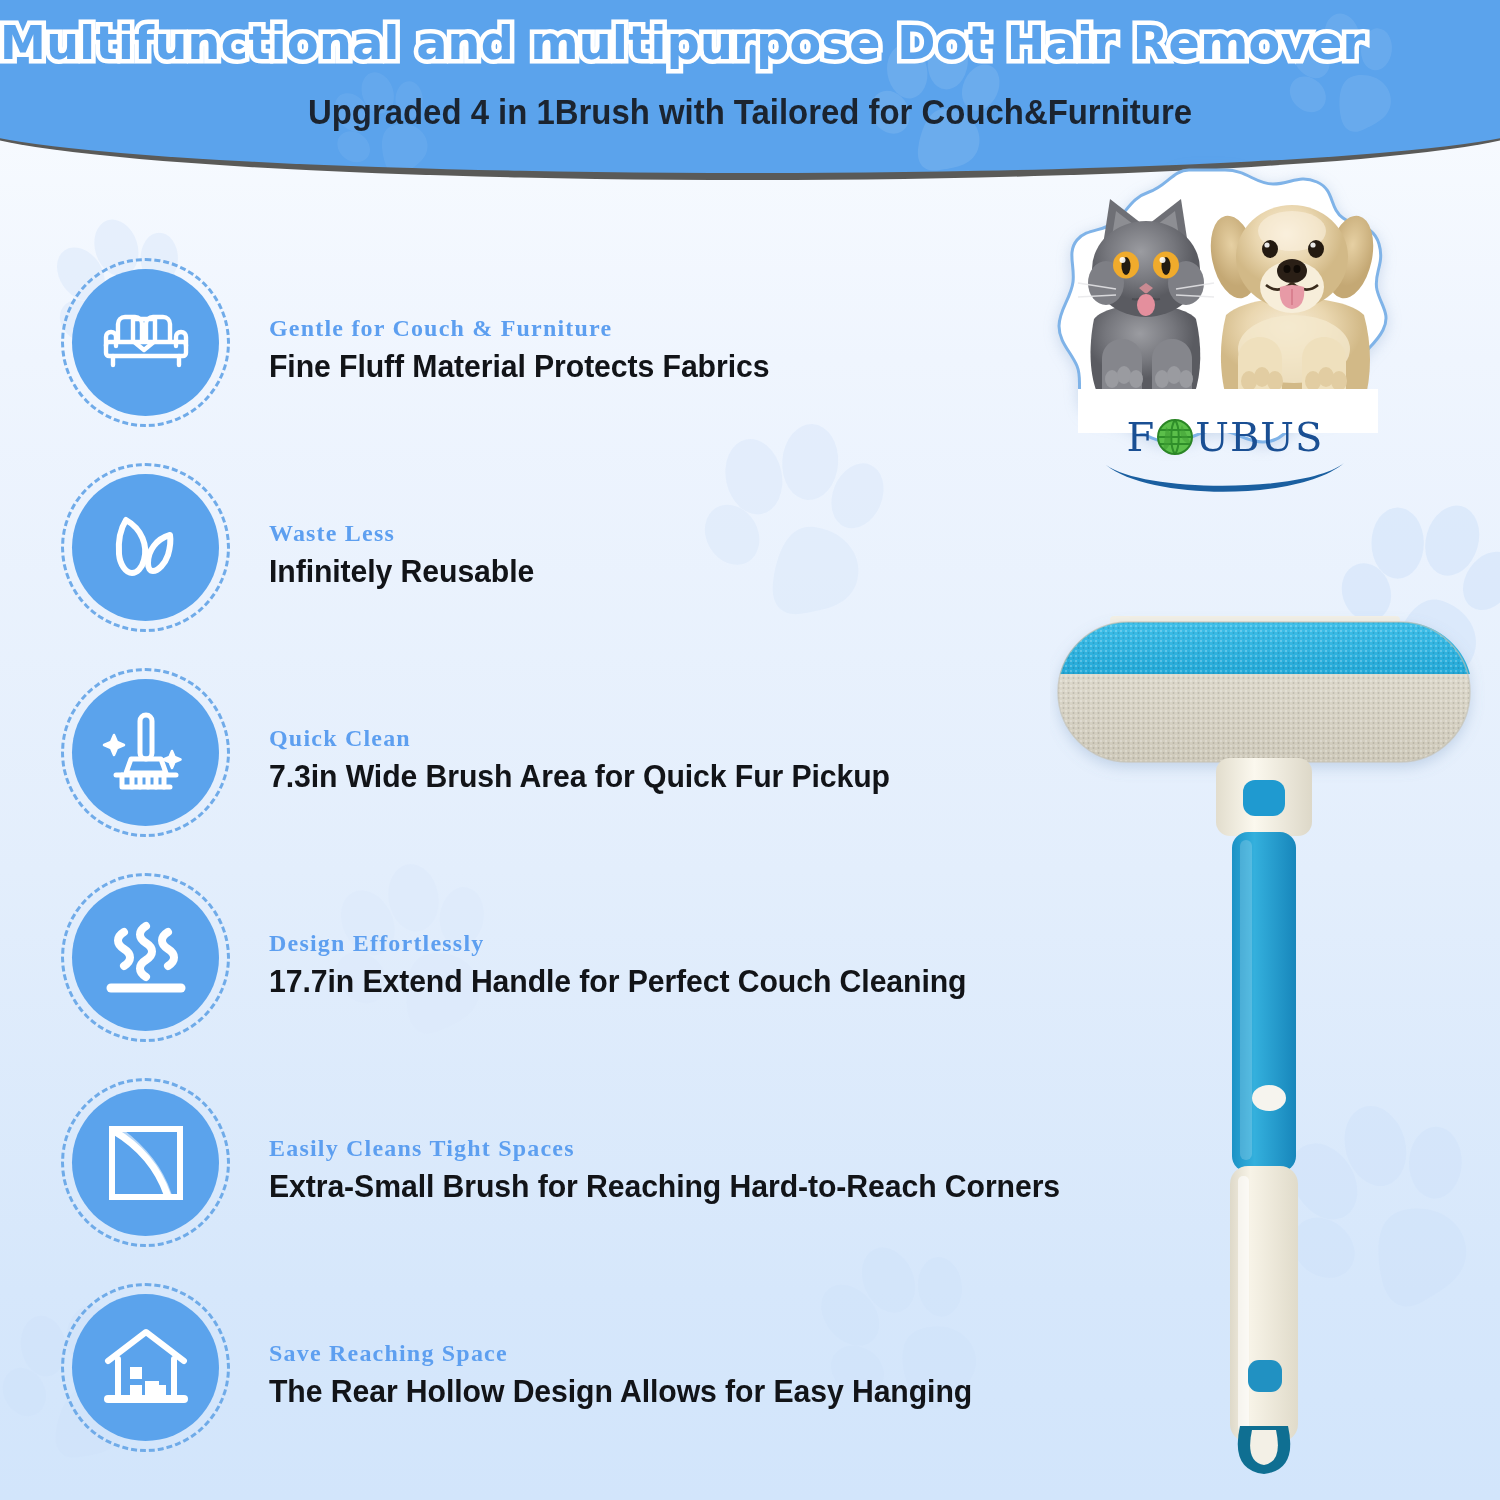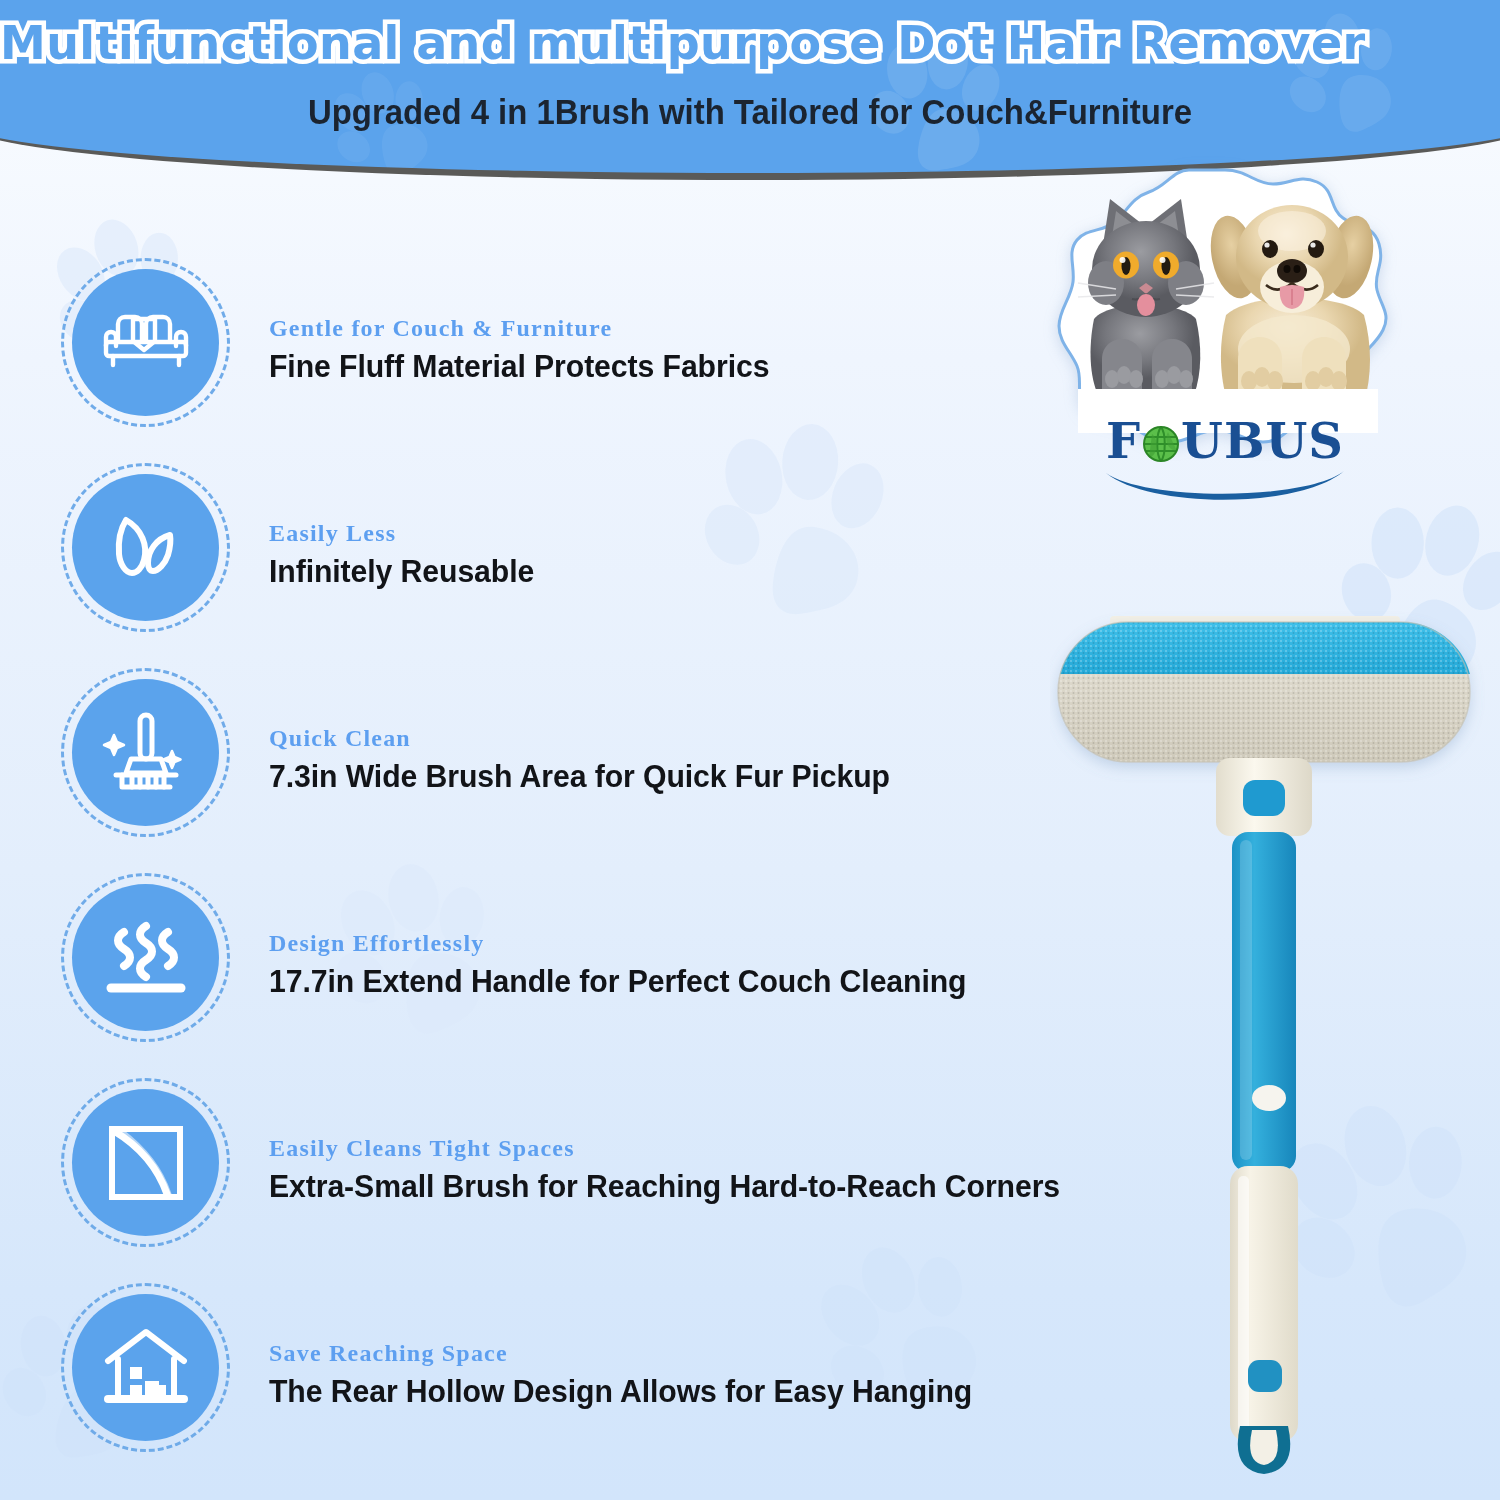--- a/index.html
+++ b/index.html
@@ -128,22 +128,22 @@
     position:absolute; inset:0;
     filter:drop-shadow(0 3px 7px rgba(90,130,180,.25));
   }
   #pet-art { position:absolute; left:28px; top:18px; width:334px; height:250px; }
   #logo {
     position:absolute; left:0; top:252px; width:390px;
     text-align:center;
   }
   #logo-text {
     font-family:"DejaVu Serif", serif;
-    font-weight:bold;
-    font-size:48px;
+    font-weight:normal;
+    font-size:40px;
     color:#1a4f93;
     letter-spacing:1px;
     line-height:1;
     display:inline-block;
     position:relative;
   }
   #logo-globe {
     display:inline-block;
     width:38px; height:38px;
     vertical-align:-5px;
@@ -319,21 +319,21 @@
         <div class="ico-circle">
           <span>
             <svg width="84" height="84" viewBox="0 0 84 84" fill="none" stroke="#ffffff" stroke-width="6" stroke-linecap="round" stroke-linejoin="round">
               <path d="M22 14c16 9 22 26 18 40-2 8-7 13-12 13-6 0-12-8-13-19-1-13 2-26 7-34z"></path>
               <path d="M66 29c-14 4-22 16-22 28 0 5 2 8 5 8 5 0 12-7 15-16 2-7 3-14 2-20z"></path>
             </svg>
           </span>
         </div>
       </div>
       <div class="ftext">
-        <div class="fhead">Easily Less</div>
+        <div class="fhead">Waste Less</div>
         <div class="fsub">Infinitely Reusable</div>
       </div>
     </div>
 
     <div class="feature">
       <div class="ico-wrap">
         <div class="ico-dash"></div>
         <div class="ico-circle">
           <span>
             <svg width="92" height="88" viewBox="0 0 92 88" fill="none" stroke="#ffffff" stroke-width="5" stroke-linecap="round" stroke-linejoin="round">

